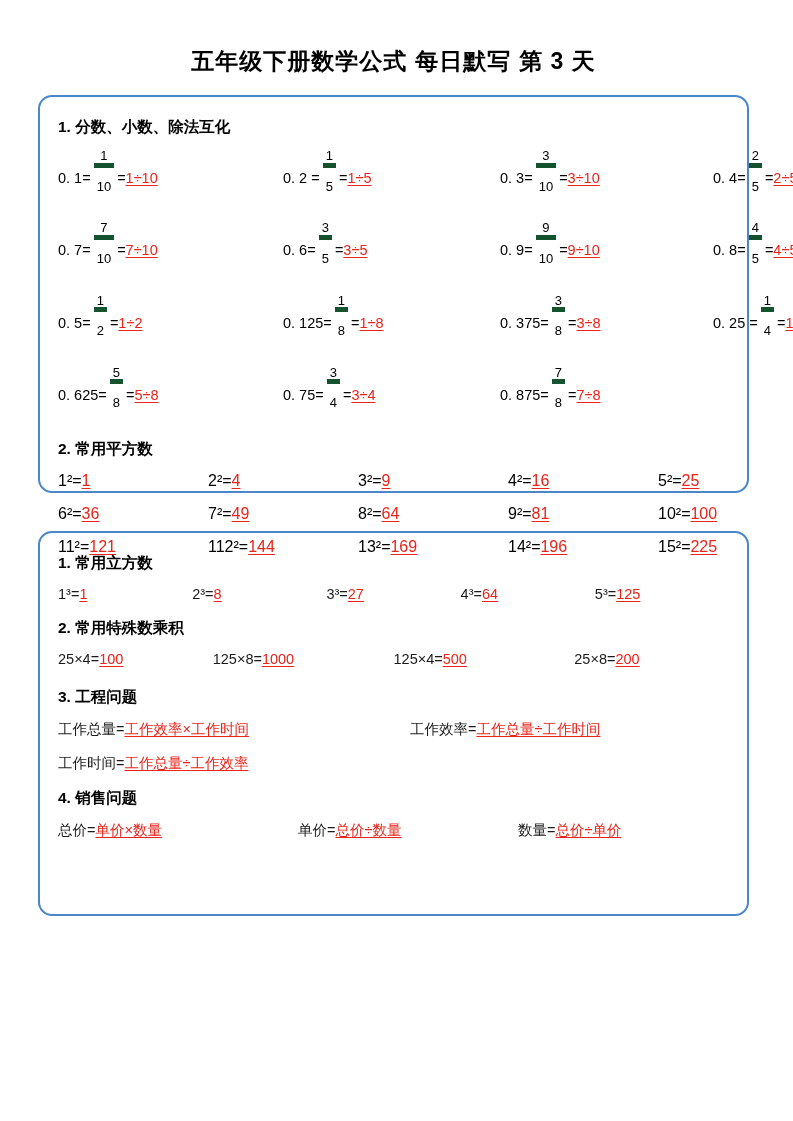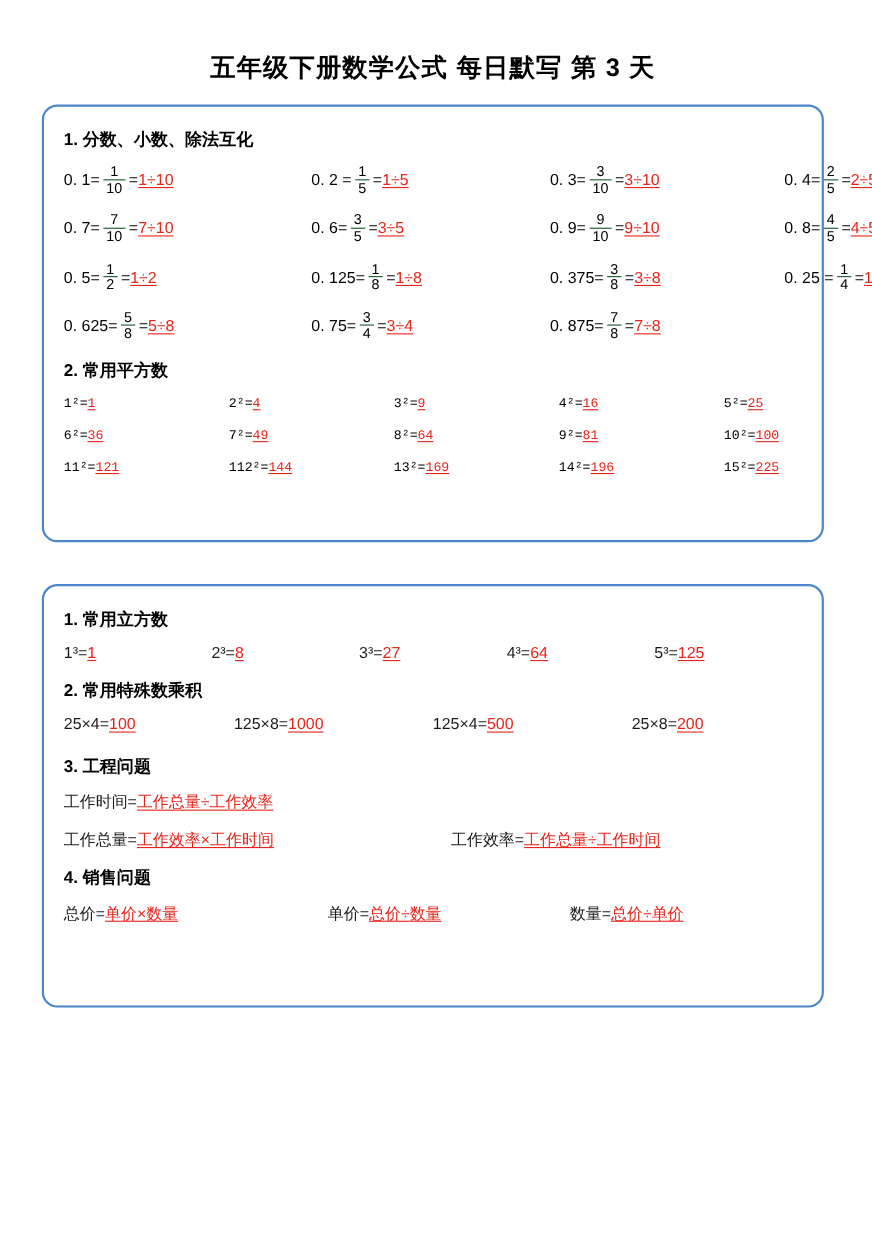--- a/index.html
+++ b/index.html
@@ -66,42 +66,41 @@
     justify-content: center;
     vertical-align: middle;
     margin: 0 3px;
     line-height: 1.05;
     font-size: 13px;
     color: #000;
     position: relative;
     top: -1px;
   }
   .frac .num { padding: 0 3px; }
-  .frac .den { padding: 0 3px; border-top: 1px solid #14532d; }
+  .frac .den { padding: 12px 3px; border-top: 5px solid #14532d; }
   .ans {
     color: #e8241b;
     text-decoration: underline;
     text-underline-offset: 2px;
     white-space: nowrap;
   }
 
   
   .grid4 { display: flex; }
   .grid4 > .cell { flex: 0 0 auto; }
   .c1 { width: 208px; }
   .c2 { width: 200px; }
   .c3 { width: 196px; }
   .c4 { width: 150px; }
 
   
   .sqrow {
     display: flex;
     margin-bottom: 15px;
-    font-size: 12px;
-    font-family: Liberation Mono, monospace;
+    font-size: 16px;
   }
   .sqrow .sq { width: 150px; }
   .sqrow .sq:last-child { width: auto; }
   .sq .lbl { color: #000; }
 
   
   .cuberow { display: flex; font-size: 14.5px; margin-bottom: 16px; }
   .cuberow .cb { width: 145px; }
   .prodrow { display: flex; font-size: 14.5px; margin-bottom: 20px; }
   .prodrow .pr { width: 190px; }
@@ -355,25 +354,25 @@
     <div class="prodrow">
       <div class="pr"><span class="lbl">25×4=</span><span class="ans">100</span></div>
       <div class="pr wide"><span class="lbl">125×8=</span><span class="ans">1000</span></div>
       <div class="pr wide"><span class="lbl">125×4=</span><span class="ans">500</span></div>
       <div class="pr"><span class="lbl">25×8=</span><span class="ans">200</span></div>
     </div>
 
     <div class="section-head tight">3. 工程问题</div>
 
     <div class="formula-row">
-      <div class="fcell"><span class="lbl">工作时间=</span><span class="ans">工作总量÷工作效率</span></div>
-    </div>
-    <div class="formula-row">
       <div class="fcell fw1"><span class="lbl">工作总量=</span><span class="ans">工作效率×工作时间</span></div>
       <div class="fcell"><span class="lbl">工作效率=</span><span class="ans">工作总量÷工作时间</span></div>
+    </div>
+    <div class="formula-row">
+      <div class="fcell"><span class="lbl">工作时间=</span><span class="ans">工作总量÷工作效率</span></div>
     </div>
 
     <div class="section-head tight">4. 销售问题</div>
 
     <div class="formula-row">
       <div class="fcell fw2"><span class="lbl">总价=</span><span class="ans">单价×数量</span></div>
       <div class="fcell fw3"><span class="lbl">单价=</span><span class="ans">总价÷数量</span></div>
       <div class="fcell"><span class="lbl">数量=</span><span class="ans">总价÷单价</span></div>
     </div>
 

